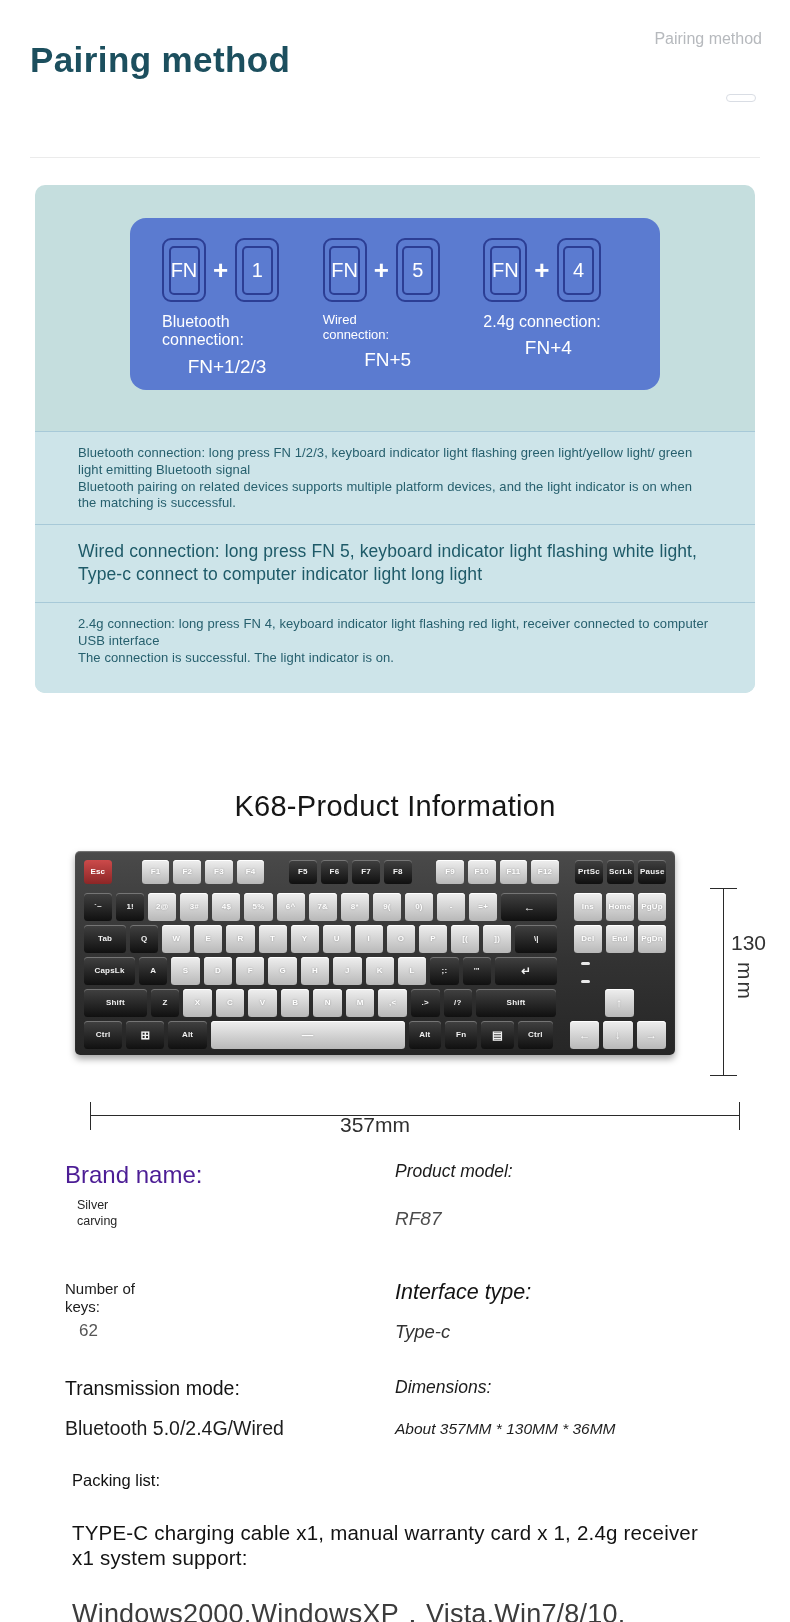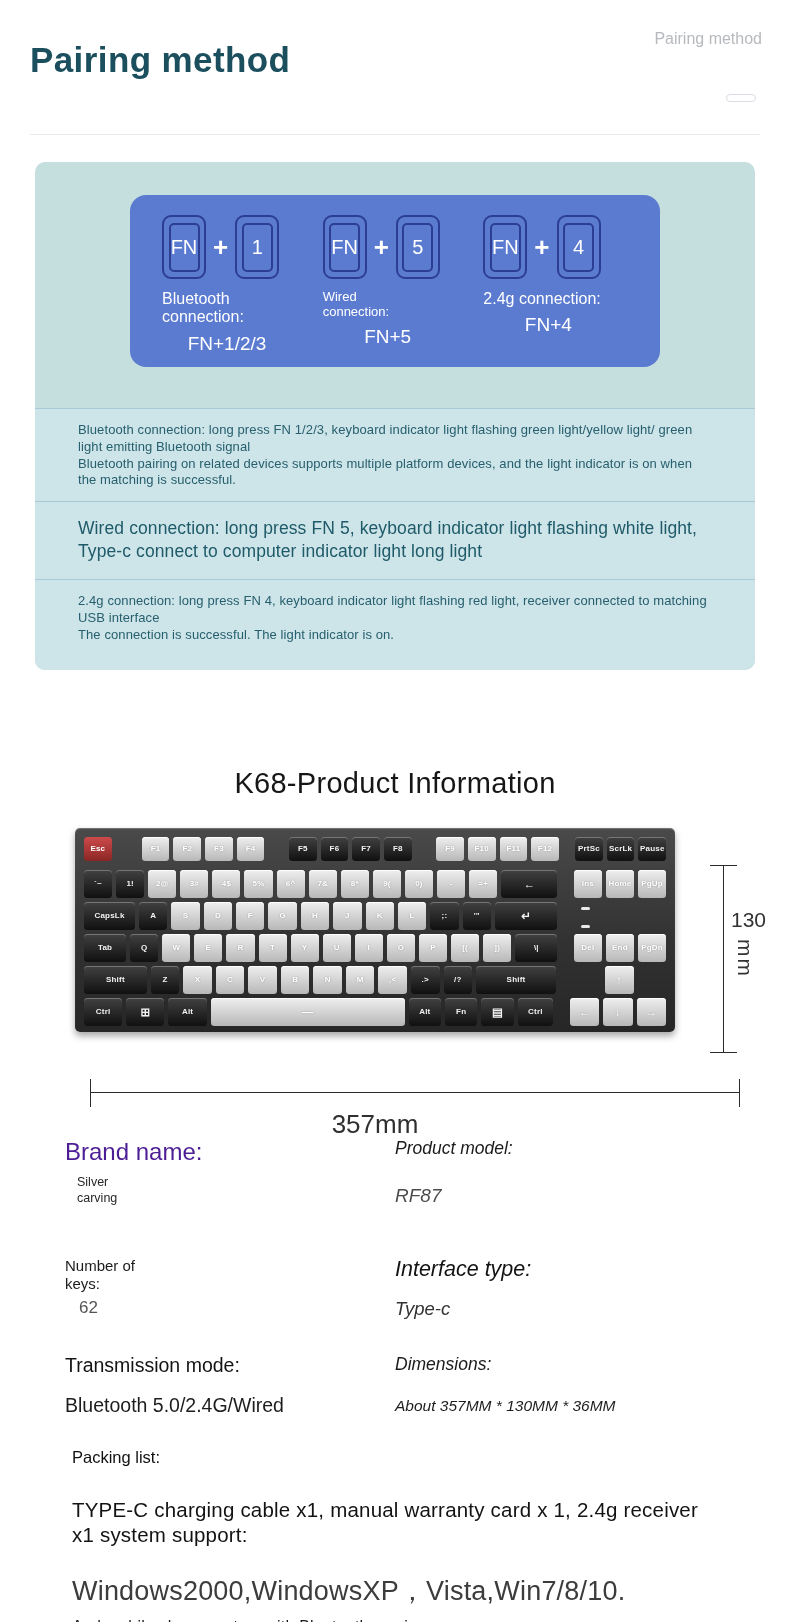--- a/index.html
+++ b/index.html
@@ -4,21 +4,21 @@
 <title>Pairing method</title>
 <style>
   * { box-sizing: border-box; }
   html,body { margin:0; padding:0; }
   body {
     width:790px; height:1622px; position:relative; overflow:hidden;
     background:#ffffff; font-family:"Liberation Sans", sans-serif; color:#141414;
   }
 
   
-  .header { position:relative; height:135px; }
+  .header { position:relative; height:158px; }
   .page-title { position:absolute; left:30px; top:40px; margin:0; font-size:35px;
     font-weight:600; color:#1c4f5e; letter-spacing:.4px; }
   .corner-label { position:absolute; right:28px; top:30px; font-size:16px; color:#b6b9bd; }
   .corner-pill { position:absolute; right:34px; top:94px; width:30px; height:8px;
     border:1px solid #d9dde4; border-radius:4px; background:#fff; }
   .header-divider { position:absolute; left:30px; right:30px; bottom:0; border-bottom:1px solid #ebebeb; }
 
   
   .pairing-card { margin:27px 35px 0; background:#c5dede; border-radius:10px;
     padding-top:33px; overflow:hidden; }
@@ -68,22 +68,22 @@
 
   .dim-v { position:absolute; left:723px; top:37px; height:188px; width:0; border-left:1.5px solid #2a2a2a; }
   .dim-v:before, .dim-v:after { content:""; position:absolute; left:-14px; width:27px; border-top:1.5px solid #2a2a2a; }
   .dim-v:before { top:0; } .dim-v:after { bottom:0; }
   .dim-v-label { position:absolute; left:731px; top:80px; font-size:21px; color:#333; line-height:1.1; }
   .dim-v-unit { display:block; writing-mode:vertical-rl; margin:8px 0 0 3px; font-size:21px; letter-spacing:2px; }
 
   .dim-h { position:absolute; left:90px; top:264px; width:650px; height:0; border-top:1.5px solid #2a2a2a; }
   .dim-h:before, .dim-h:after { content:""; position:absolute; top:-14px; height:28px; width:0; border-left:1.5px solid #2a2a2a; }
   .dim-h:before { left:0; } .dim-h:after { right:0; }
-  .dim-h-label { position:absolute; left:75px; top:281px; width:600px; text-align:center;
-    font-size:26px; color:#2f2f2f; }
+  .dim-h-label { position:absolute; left:75px; top:262px; width:600px; text-align:center;
+    font-size:21px; color:#2f2f2f; }
 
   
   .specs { padding:0 40px 0 65px; margin-top:10px; }
   .spec-row { display:flex; }
   .col-l { width:330px; } .col-r { flex:1;font-style:italic; }
   .pre { white-space:pre-line; }
 
   .sr1 { margin-bottom:50px; }
   .sr1 .col-l .spec-label { font-size:24px; color:#4c1d95; font-weight:500; }
   .sr1 .col-l .spec-value { font-size:12.5px; color:#262626; margin:8px 0 0 12px; line-height:1.3; }
@@ -163,21 +163,21 @@
     </div>
   <div class="notes" id="notes">
       <div class="note ">
         <p class="note-para n0p0">Bluetooth connection: long press FN 1/2/3, keyboard indicator light flashing green light/yellow light/ green light emitting Bluetooth signal</p>
         <p class="note-para n0p1">Bluetooth pairing on related devices supports multiple platform devices, and the light indicator is on when the matching is successful.</p>
       </div>
       <div class="note large">
         <p class="note-para n1p0">Wired connection: long press FN 5, keyboard indicator light flashing white light, Type-c connect to computer indicator light long light</p>
       </div>
       <div class="note ">
-        <p class="note-para n2p0">2.4g connection: long press FN 4, keyboard indicator light flashing red light, receiver connected to matching USB interface</p>
+        <p class="note-para n2p0">2.4g connection: long press FN 4, keyboard indicator light flashing red light, receiver connected to computer USB interface</p>
         <p class="note-para n2p1">The connection is successful. The light indicator is on.</p>
       </div>
     </div>
 </div>
 
 <h2 class="product-title">K68-Product Information</h2>
 
 <div class="kb-wrap">
   <div class="keyboard" id="kb">
       <div class="kb-row fn">
@@ -216,60 +216,60 @@
         <div class="key gray" style="flex: 1 1 0px;">0)</div>
         <div class="key gray" style="flex: 1 1 0px;">-</div>
         <div class="key gray" style="flex: 1 1 0px;">=+</div>
         <div class="key black glyph" style="flex: 2 2 0px;">←</div>
         <div class="kspacer" style="flex: 0.3 0.3 0px;"></div>
         <div class="key gray" style="flex: 1 1 0px;">Ins</div>
         <div class="key gray" style="flex: 1 1 0px;">Home</div>
         <div class="key gray" style="flex: 1 1 0px;">PgUp</div>
       </div>
       <div class="kb-row ">
-        <div class="key black" style="flex: 1.8 1.8 0px;">CapsLk</div>
-        <div class="key black" style="flex: 1 1 0px;">A</div>
-        <div class="key gray" style="flex: 1 1 0px;">S</div>
-        <div class="key gray" style="flex: 1 1 0px;">D</div>
-        <div class="key gray" style="flex: 1 1 0px;">F</div>
-        <div class="key gray" style="flex: 1 1 0px;">G</div>
-        <div class="key gray" style="flex: 1 1 0px;">H</div>
-        <div class="key gray" style="flex: 1 1 0px;">J</div>
-        <div class="key gray" style="flex: 1 1 0px;">K</div>
-        <div class="key gray" style="flex: 1 1 0px;">L</div>
-        <div class="key black" style="flex: 1 1 0px;">;:</div>
-        <div class="key black" style="flex: 1 1 0px;">'"</div>
-        <div class="key black glyph" style="flex: 2.2 2.2 0px;">↵</div>
-        <div class="kspacer" style="flex: 0.3 0.3 0px;"></div>
-        <div class="led-block" style="flex: 3 3 0px;">
-          <span class="led"></span>
-          <span class="led"></span>
-        </div>
-      </div>
-      <div class="kb-row ">
         <div class="key black" style="flex: 1.5 1.5 0px;">Tab</div>
         <div class="key black" style="flex: 1 1 0px;">Q</div>
         <div class="key gray" style="flex: 1 1 0px;">W</div>
         <div class="key gray" style="flex: 1 1 0px;">E</div>
         <div class="key gray" style="flex: 1 1 0px;">R</div>
         <div class="key gray" style="flex: 1 1 0px;">T</div>
         <div class="key gray" style="flex: 1 1 0px;">Y</div>
         <div class="key gray" style="flex: 1 1 0px;">U</div>
         <div class="key gray" style="flex: 1 1 0px;">I</div>
         <div class="key gray" style="flex: 1 1 0px;">O</div>
         <div class="key gray" style="flex: 1 1 0px;">P</div>
         <div class="key gray" style="flex: 1 1 0px;">[(</div>
         <div class="key gray" style="flex: 1 1 0px;">])</div>
         <div class="key black" style="flex: 1.5 1.5 0px;">\|</div>
         <div class="kspacer" style="flex: 0.3 0.3 0px;"></div>
         <div class="key gray" style="flex: 1 1 0px;">Del</div>
         <div class="key gray" style="flex: 1 1 0px;">End</div>
         <div class="key gray" style="flex: 1 1 0px;">PgDn</div>
       </div>
       <div class="kb-row ">
+        <div class="key black" style="flex: 1.8 1.8 0px;">CapsLk</div>
+        <div class="key black" style="flex: 1 1 0px;">A</div>
+        <div class="key gray" style="flex: 1 1 0px;">S</div>
+        <div class="key gray" style="flex: 1 1 0px;">D</div>
+        <div class="key gray" style="flex: 1 1 0px;">F</div>
+        <div class="key gray" style="flex: 1 1 0px;">G</div>
+        <div class="key gray" style="flex: 1 1 0px;">H</div>
+        <div class="key gray" style="flex: 1 1 0px;">J</div>
+        <div class="key gray" style="flex: 1 1 0px;">K</div>
+        <div class="key gray" style="flex: 1 1 0px;">L</div>
+        <div class="key black" style="flex: 1 1 0px;">;:</div>
+        <div class="key black" style="flex: 1 1 0px;">'"</div>
+        <div class="key black glyph" style="flex: 2.2 2.2 0px;">↵</div>
+        <div class="kspacer" style="flex: 0.3 0.3 0px;"></div>
+        <div class="led-block" style="flex: 3 3 0px;">
+          <span class="led"></span>
+          <span class="led"></span>
+        </div>
+      </div>
+      <div class="kb-row ">
         <div class="key black" style="flex: 2.2 2.2 0px;">Shift</div>
         <div class="key black" style="flex: 1 1 0px;">Z</div>
         <div class="key gray" style="flex: 1 1 0px;">X</div>
         <div class="key gray" style="flex: 1 1 0px;">C</div>
         <div class="key gray" style="flex: 1 1 0px;">V</div>
         <div class="key gray" style="flex: 1 1 0px;">B</div>
         <div class="key gray" style="flex: 1 1 0px;">N</div>
         <div class="key gray" style="flex: 1 1 0px;">M</div>
         <div class="key gray" style="flex: 1 1 0px;">,&lt;</div>
         <div class="key black" style="flex: 1 1 0px;">.&gt;</div>

